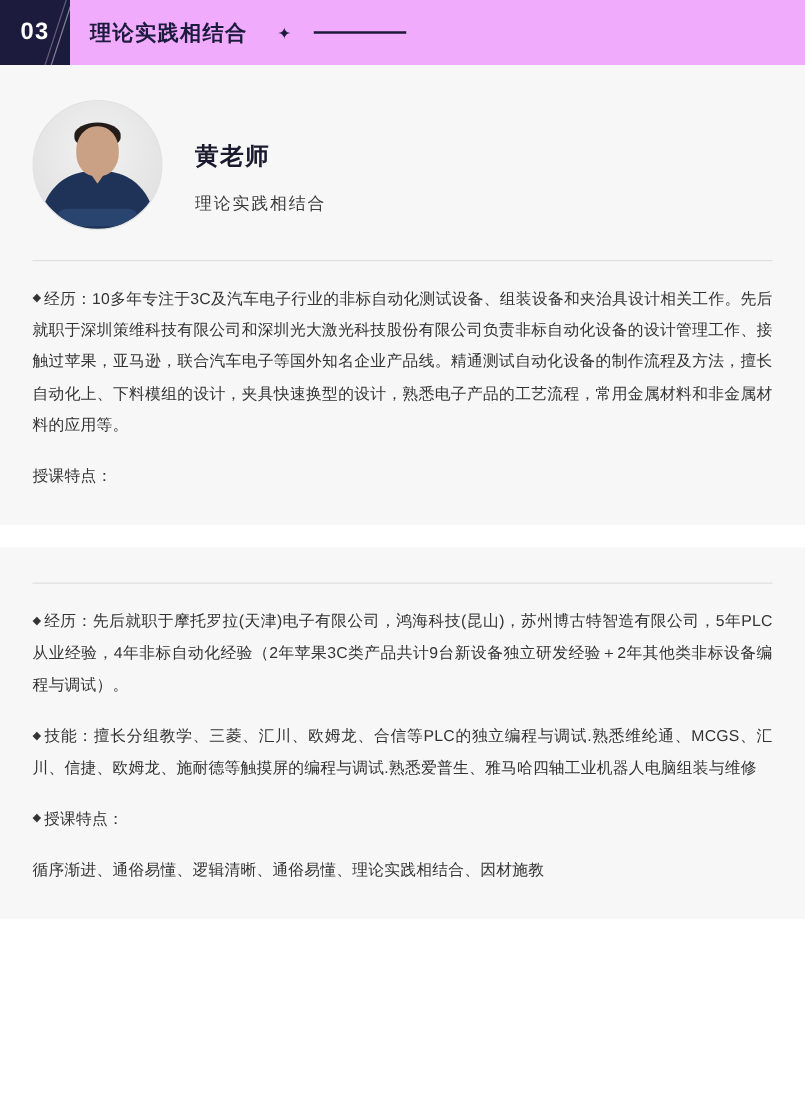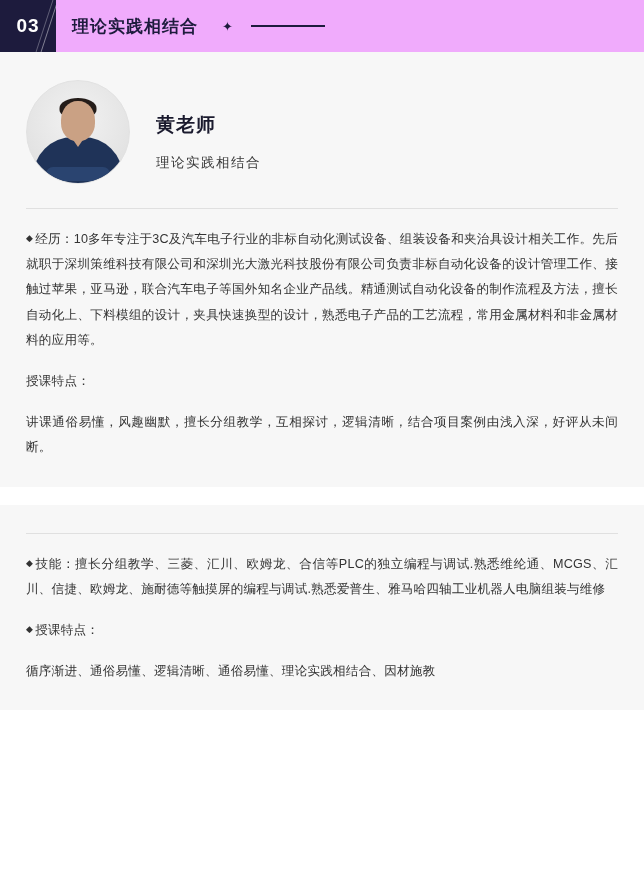--- a/index.html
+++ b/index.html
@@ -266,24 +266,24 @@
     </div>
     <div class="profile-text">
       <div class="name">黄老师</div>
       <div class="role">理论实践相结合</div>
     </div>
   </div>
   <div class="divider"></div>
   <div class="body-text">
     <p class="lead">经历：10多年专注于3C及汽车电子行业的非标自动化测试设备、组装设备和夹治具设计相关工作。先后就职于深圳策维科技有限公司和深圳光大激光科技股份有限公司负责非标自动化设备的设计管理工作、接触过苹果，亚马逊，联合汽车电子等国外知名企业产品线。精通测试自动化设备的制作流程及方法，擅长自动化上、下料模组的设计，夹具快速换型的设计，熟悉电子产品的工艺流程，常用金属材料和非金属材料的应用等。</p>
     <p>授课特点：</p>
-    <p>讲课通俗易懂，风趣幽默，擅长分组教学，互相探讨，逻辑清晰，结合项目案例由浅入深，好评从未间断。</p>
   </div>
 </div>
 
 <div class="card">
   <div class="divider"></div>
   <div class="body-text">
+    <p class="lead">经历：先后就职于摩托罗拉(天津)电子有限公司，鸿海科技(昆山)，苏州博古特智造有限公司，5年PLC从业经验，4年非标自动化经验（2年苹果3C类产品共计9台新设备独立研发经验＋2年其他类非标设备编程与调试）。</p>
     <p class="lead">技能：擅长分组教学、三菱、汇川、欧姆龙、合信等PLC的独立编程与调试.熟悉维纶通、MCGS、汇川、信捷、欧姆龙、施耐德等触摸屏的编程与调试.熟悉爱普生、雅马哈四轴工业机器人电脑组装与维修</p>
     <p class="lead">授课特点：</p>
     <p>循序渐进、通俗易懂、逻辑清晰、通俗易懂、理论实践相结合、因材施教</p>
   </div>
 </div>
 
 </body></html>

